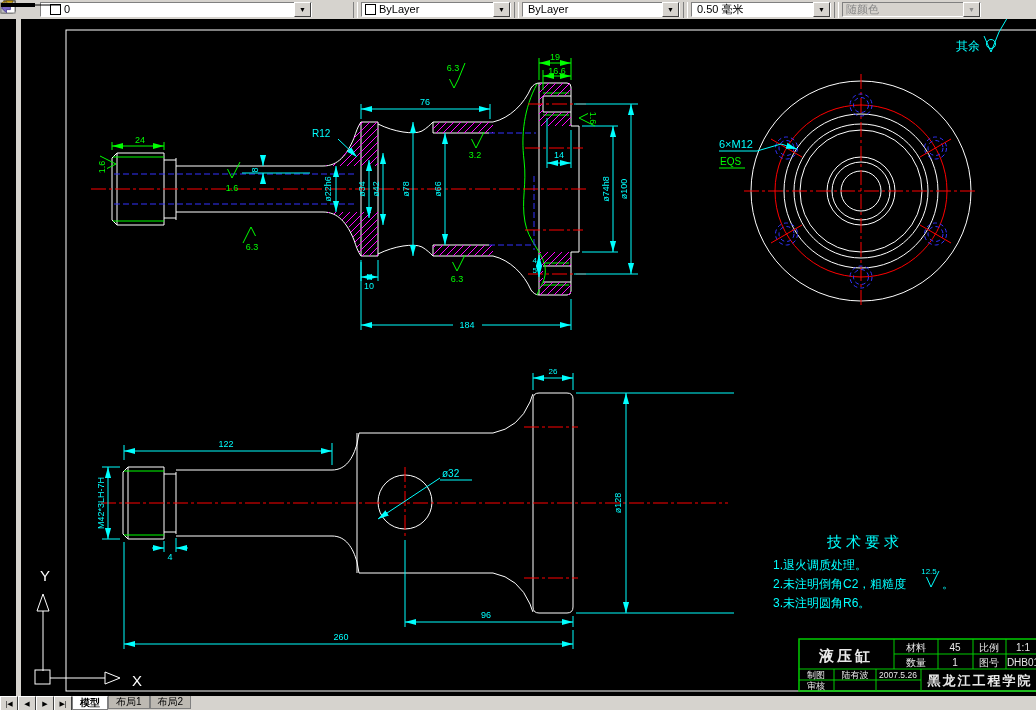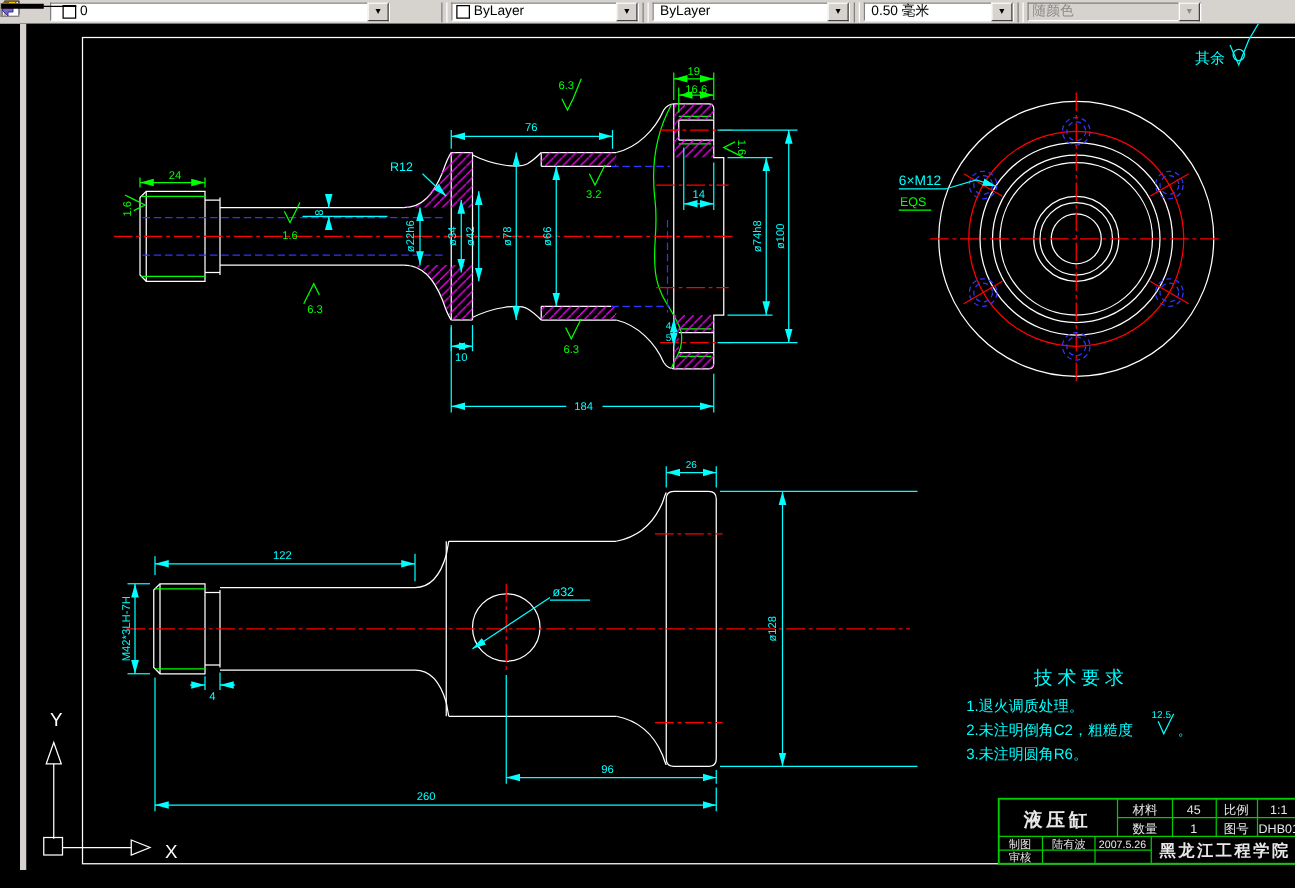--- a/index.html
+++ b/index.html
@@ -110,21 +110,21 @@
     <div class="combo" style="width:158px">
       <span class="mini">
           <svg width="62" height="10">
             <line x1="1" y1="5" x2="61" y2="5" stroke="#000" stroke-width="1"></line>
           </svg>
         </span>
       <span class="ctext">ByLayer</span>
       <span class="arrowbtn">▼</span>
     </div>
     <div class="sep"></div>
-    <div class="combo" style="width:120px">
+    <div class="combo" style="width:140px">
       <span class="mini">
           <svg width="36" height="10">
             <rect x="1" y="3" width="34" height="4" fill="#000"></rect>
           </svg>
         </span>
       <span class="ctext">0.50 毫米</span>
       <span class="arrowbtn">▼</span>
     </div>
     <div class="sep"></div>
     <div class="combo disabled" style="width:139px">
@@ -451,14 +451,23 @@
         <polygon points="27,594 21,611 33,611" class="w"></polygon>
         <line x1="27" y1="611" x2="27" y2="671" class="w"></line>
         <rect x="19" y="670" width="15" height="14" class="w"></rect>
         <line x1="34" y1="678" x2="89" y2="678" class="w"></line>
         <polygon points="89,672 104,678 89,684" class="w"></polygon>
         <text x="121" y="686" fill="#fff" style="font-size:15px" class="mid">X</text>
       </g>
     </svg>
   </div>
 
+  <div class="tabbar">
+    <span class="navbtn">|◀</span>
+    <span class="navbtn">◀</span>
+    <span class="navbtn">▶</span>
+    <span class="navbtn">▶|</span>
+    <span class="tab active">模型</span>
+    <span class="tab">布局1</span>
+    <span class="tab">布局2</span>
+  </div>
 
 </div>
 
 </body></html>

